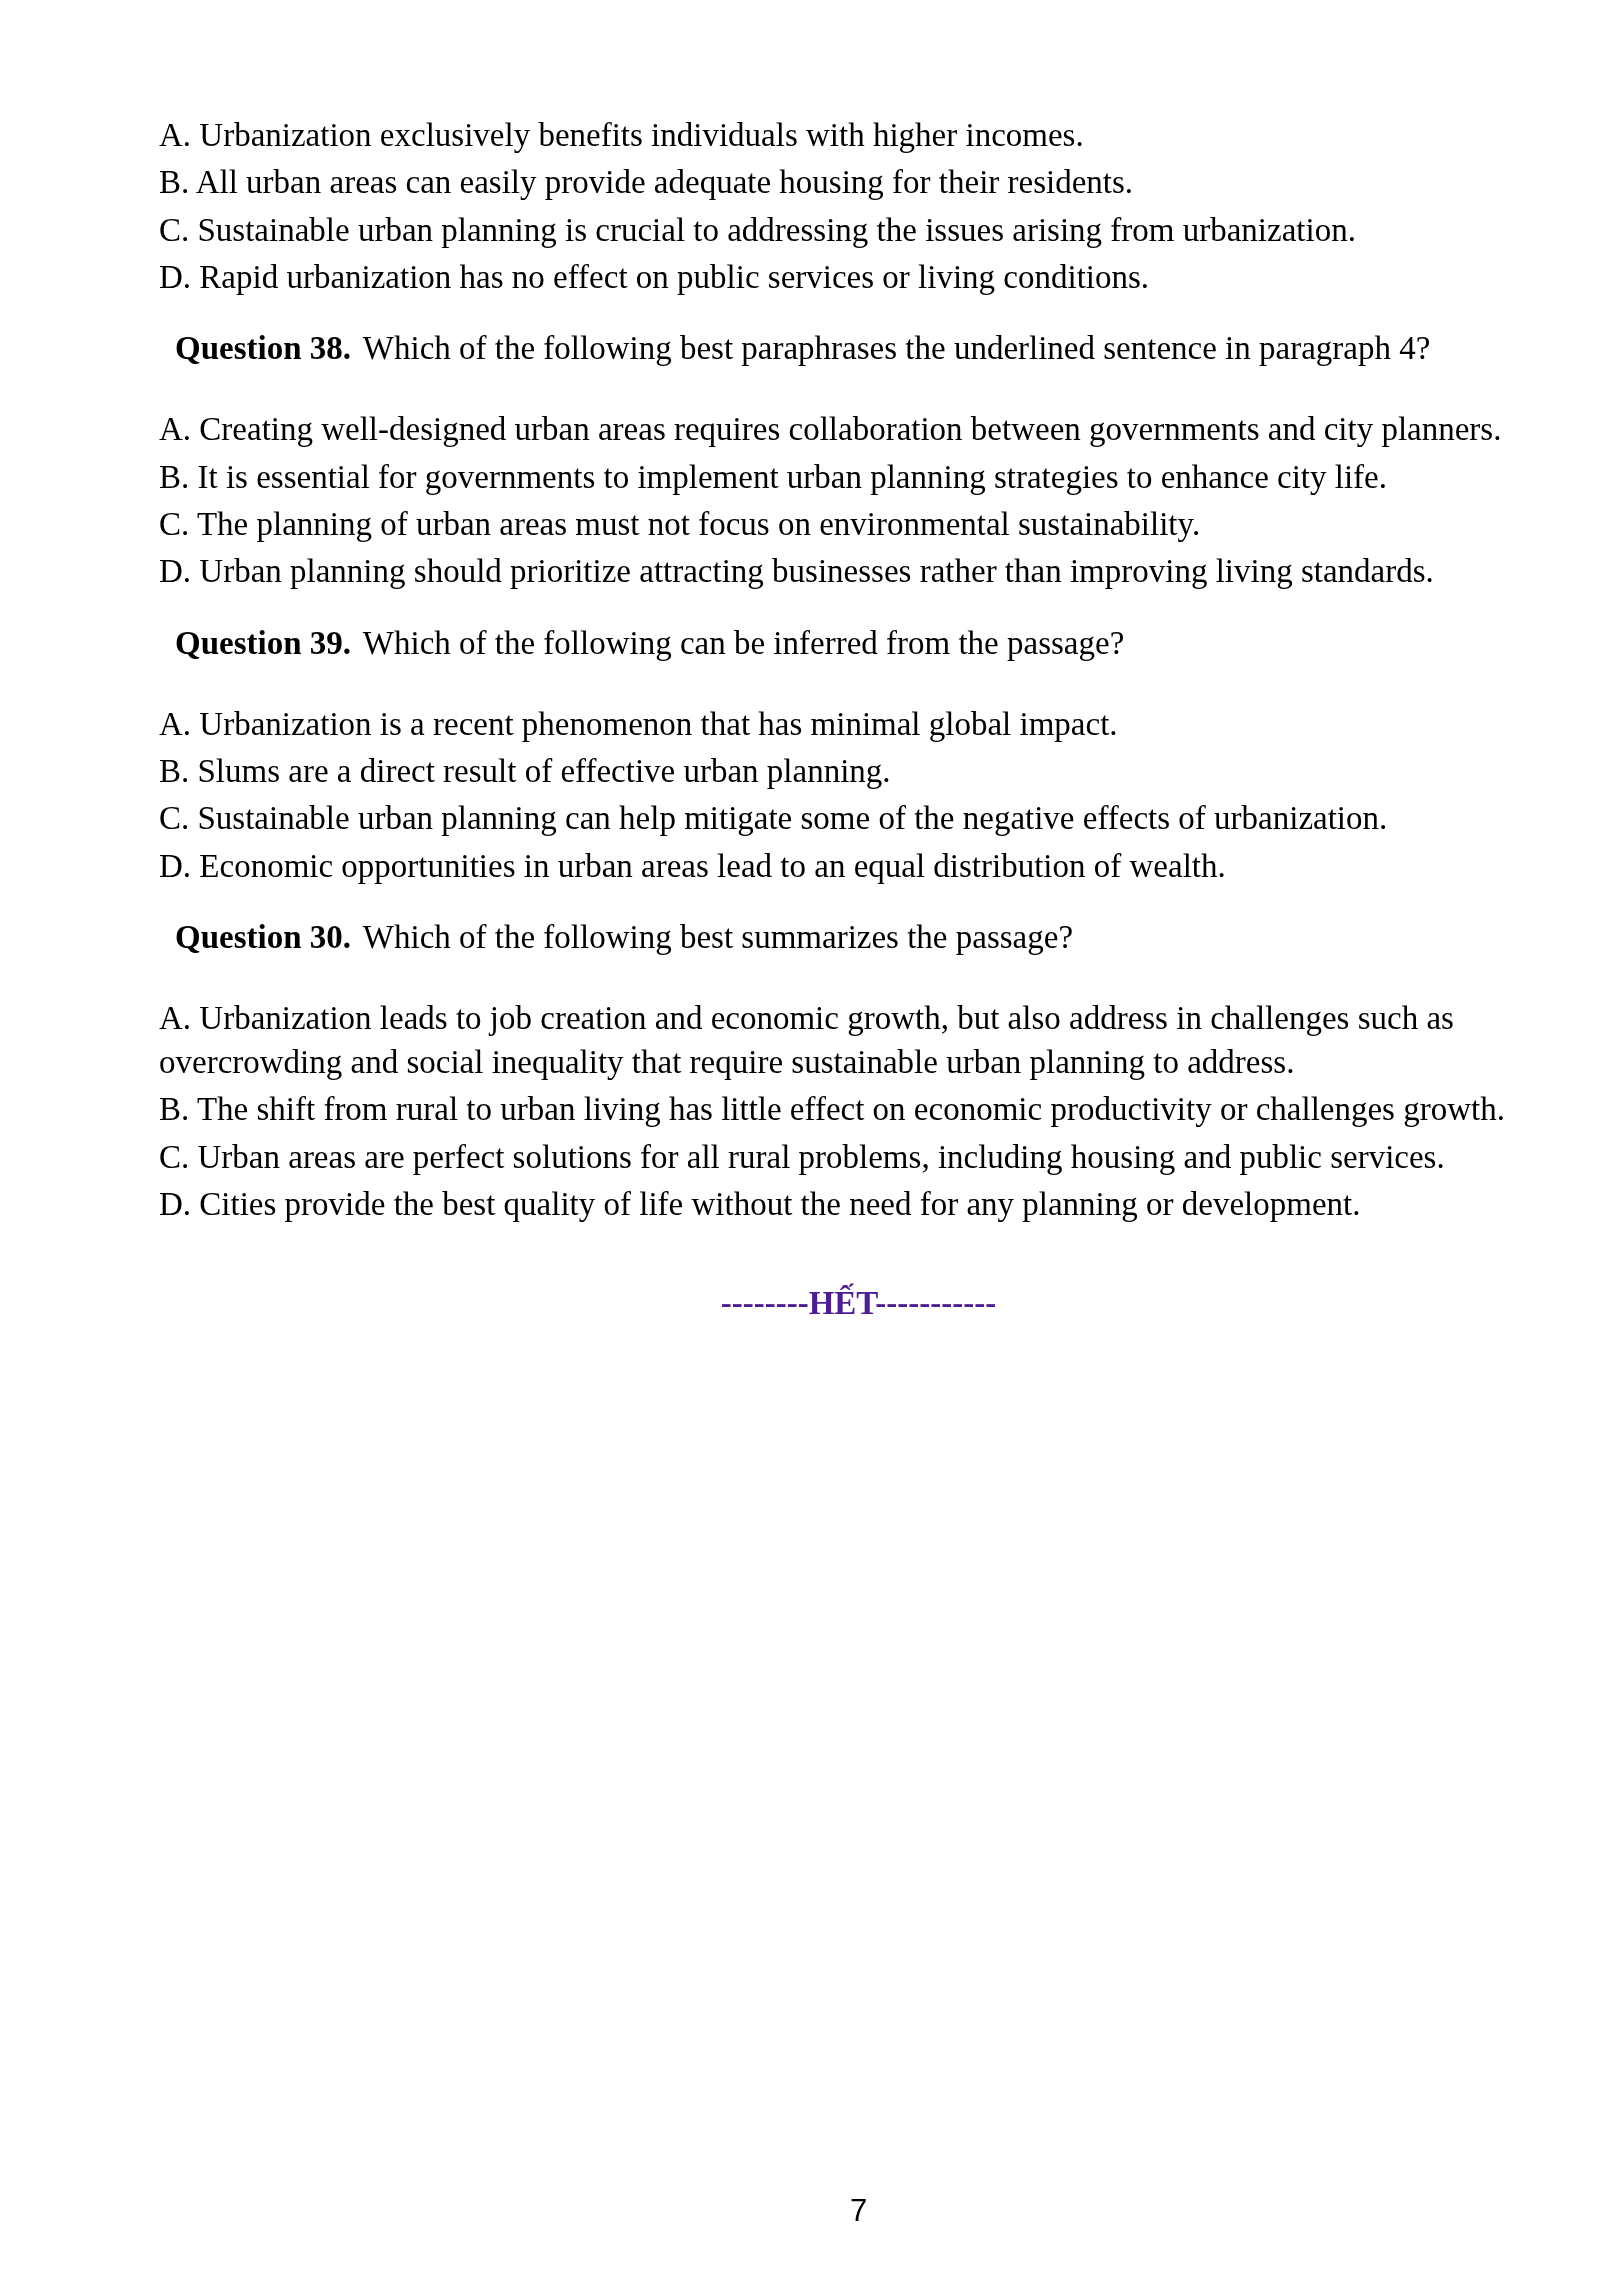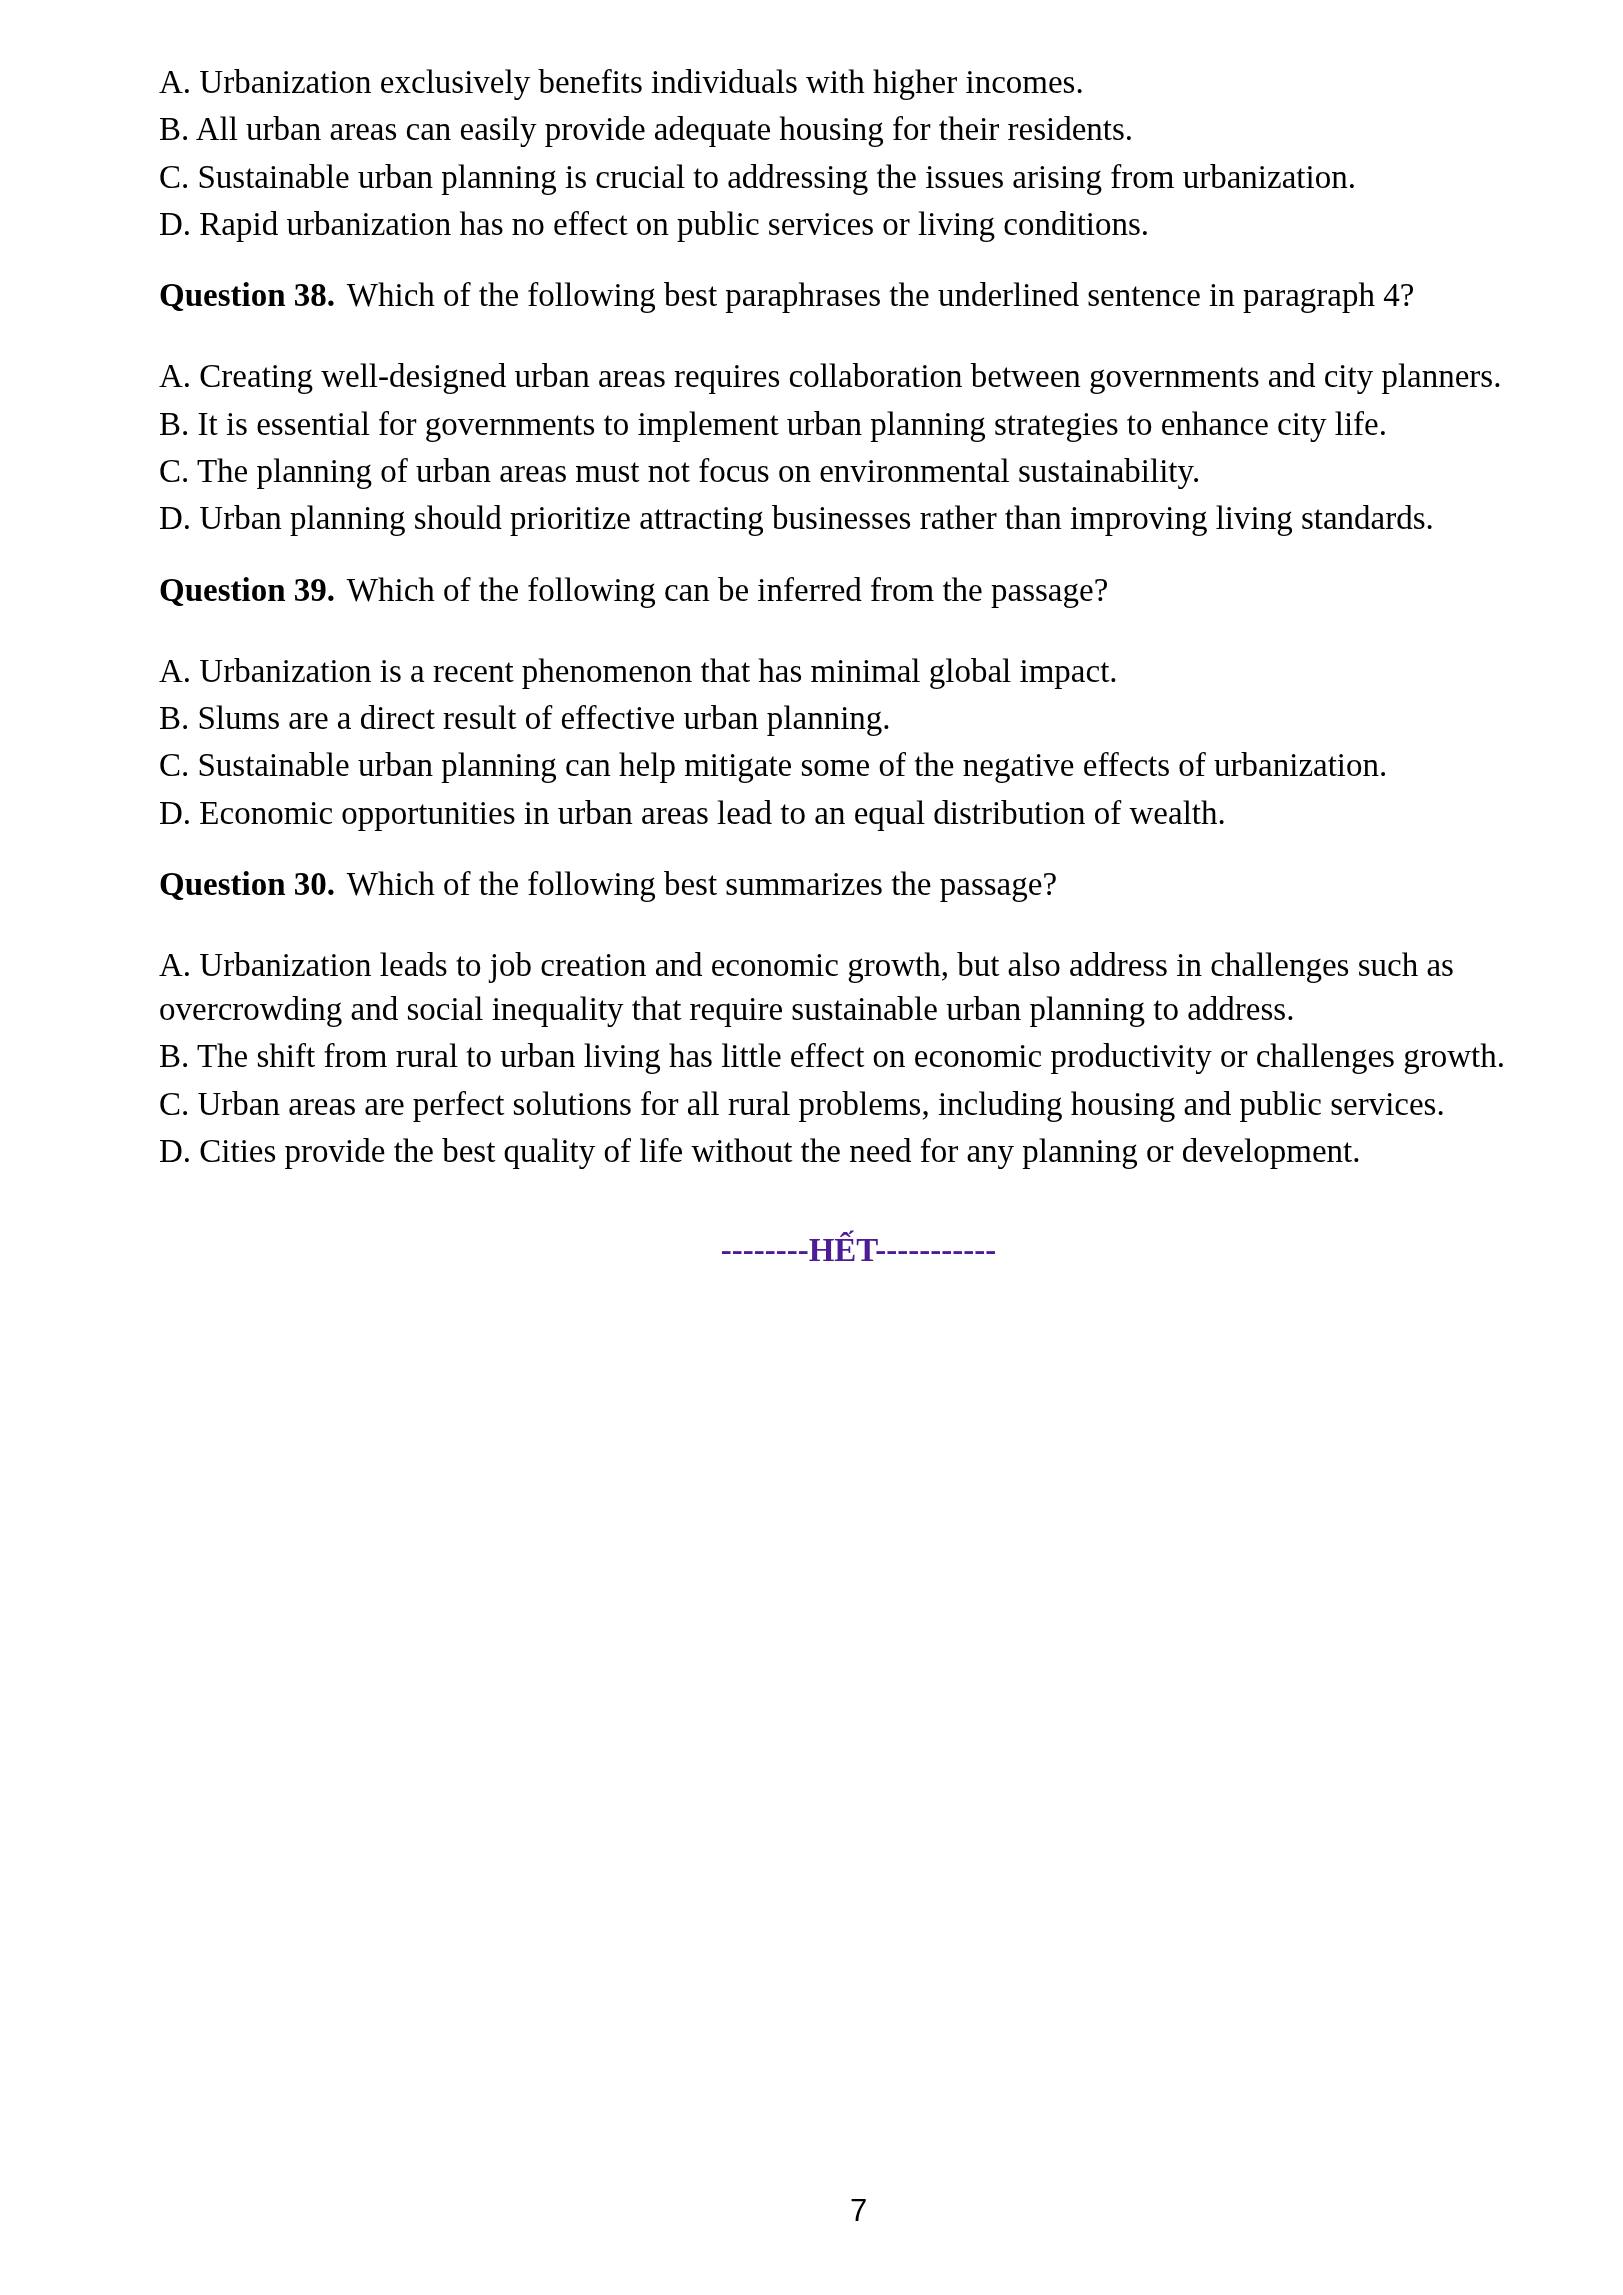--- a/index.html
+++ b/index.html
@@ -14,32 +14,32 @@
     background: #FFFFFF;
     overflow: hidden;
     font-family: "Liberation Serif", "DejaVu Serif", serif;
     color: #000000;
   }
   .content {
     position: absolute;
     top: 0;
     left: 0;
     right: 0;
-    padding: 60px 65px 0 159px;
+    padding: 113px 65px 0 159px;
     font-size: 33px;
     line-height: 44px;
   }
   .options-block p {
     margin: 0 0 3.3px 0;
   }
   .question-block {
     margin-top: 27.5px;
   }
   .question-heading {
-    margin: 0;
+    margin: 16px;
   }
   .q-label {
     font-weight: bold;
     margin-right: 11.8px;
   }
   .question-block .options-block {
     margin-top: 37px;
   }
   .end-marker {
     margin: 55px 0 0 0;

